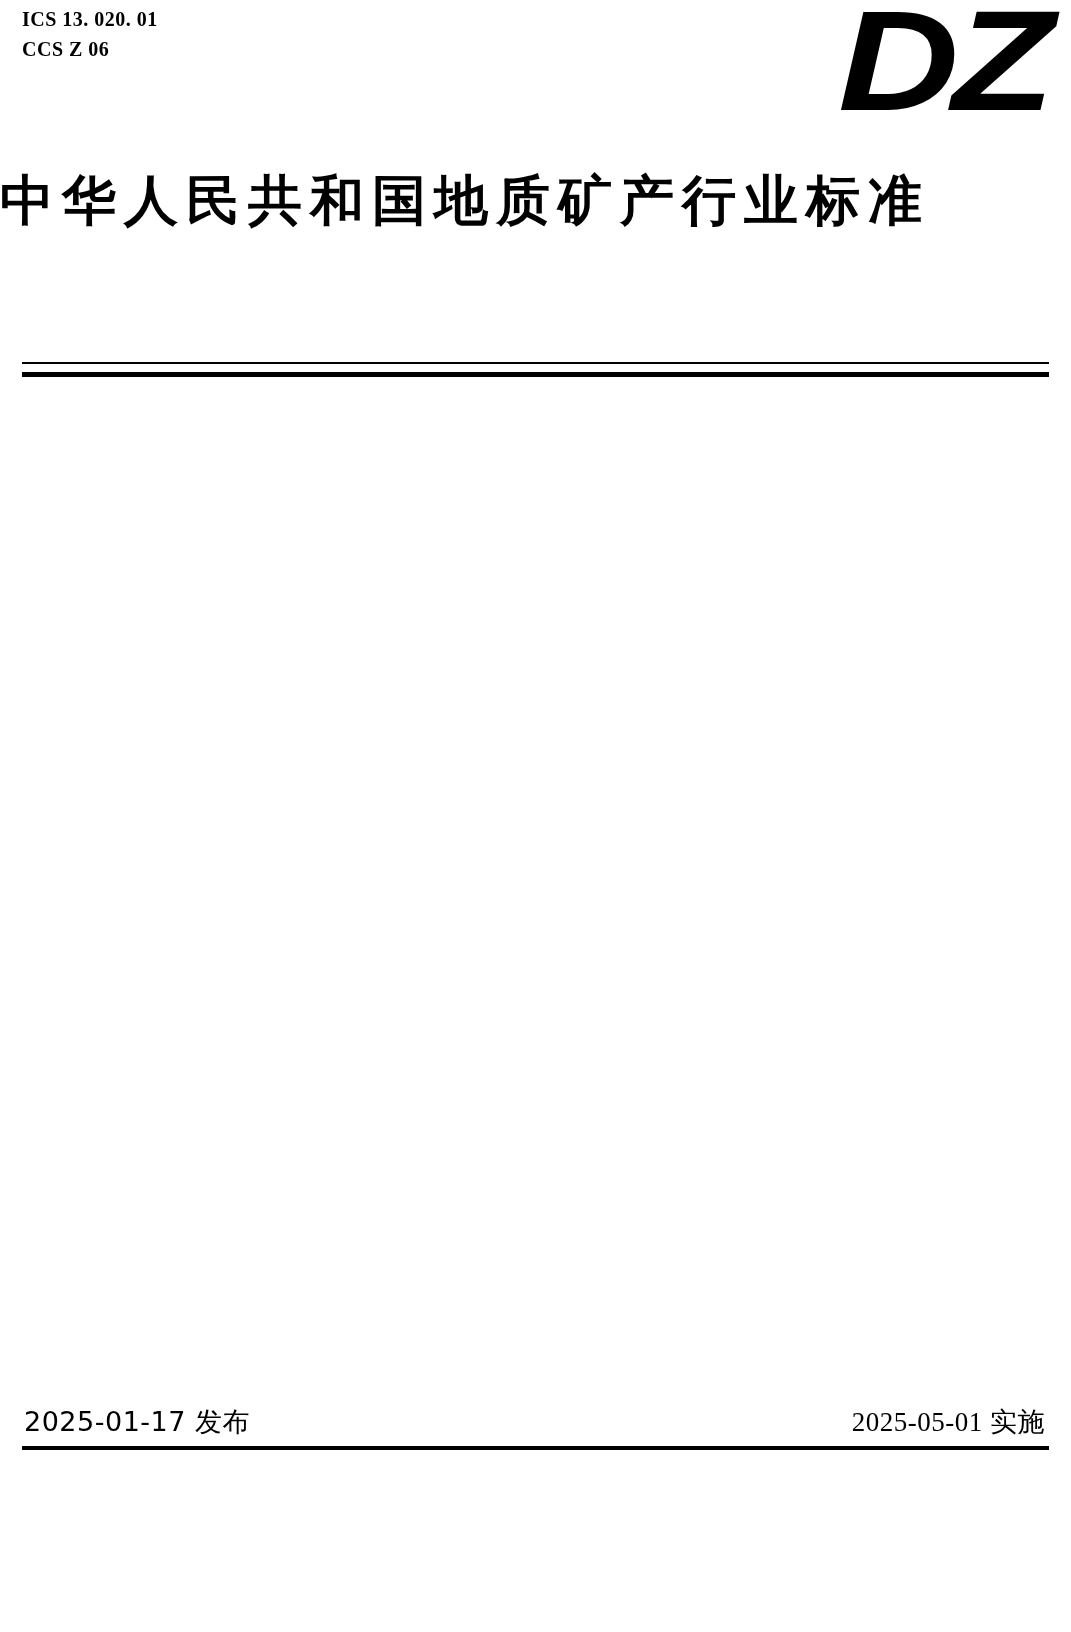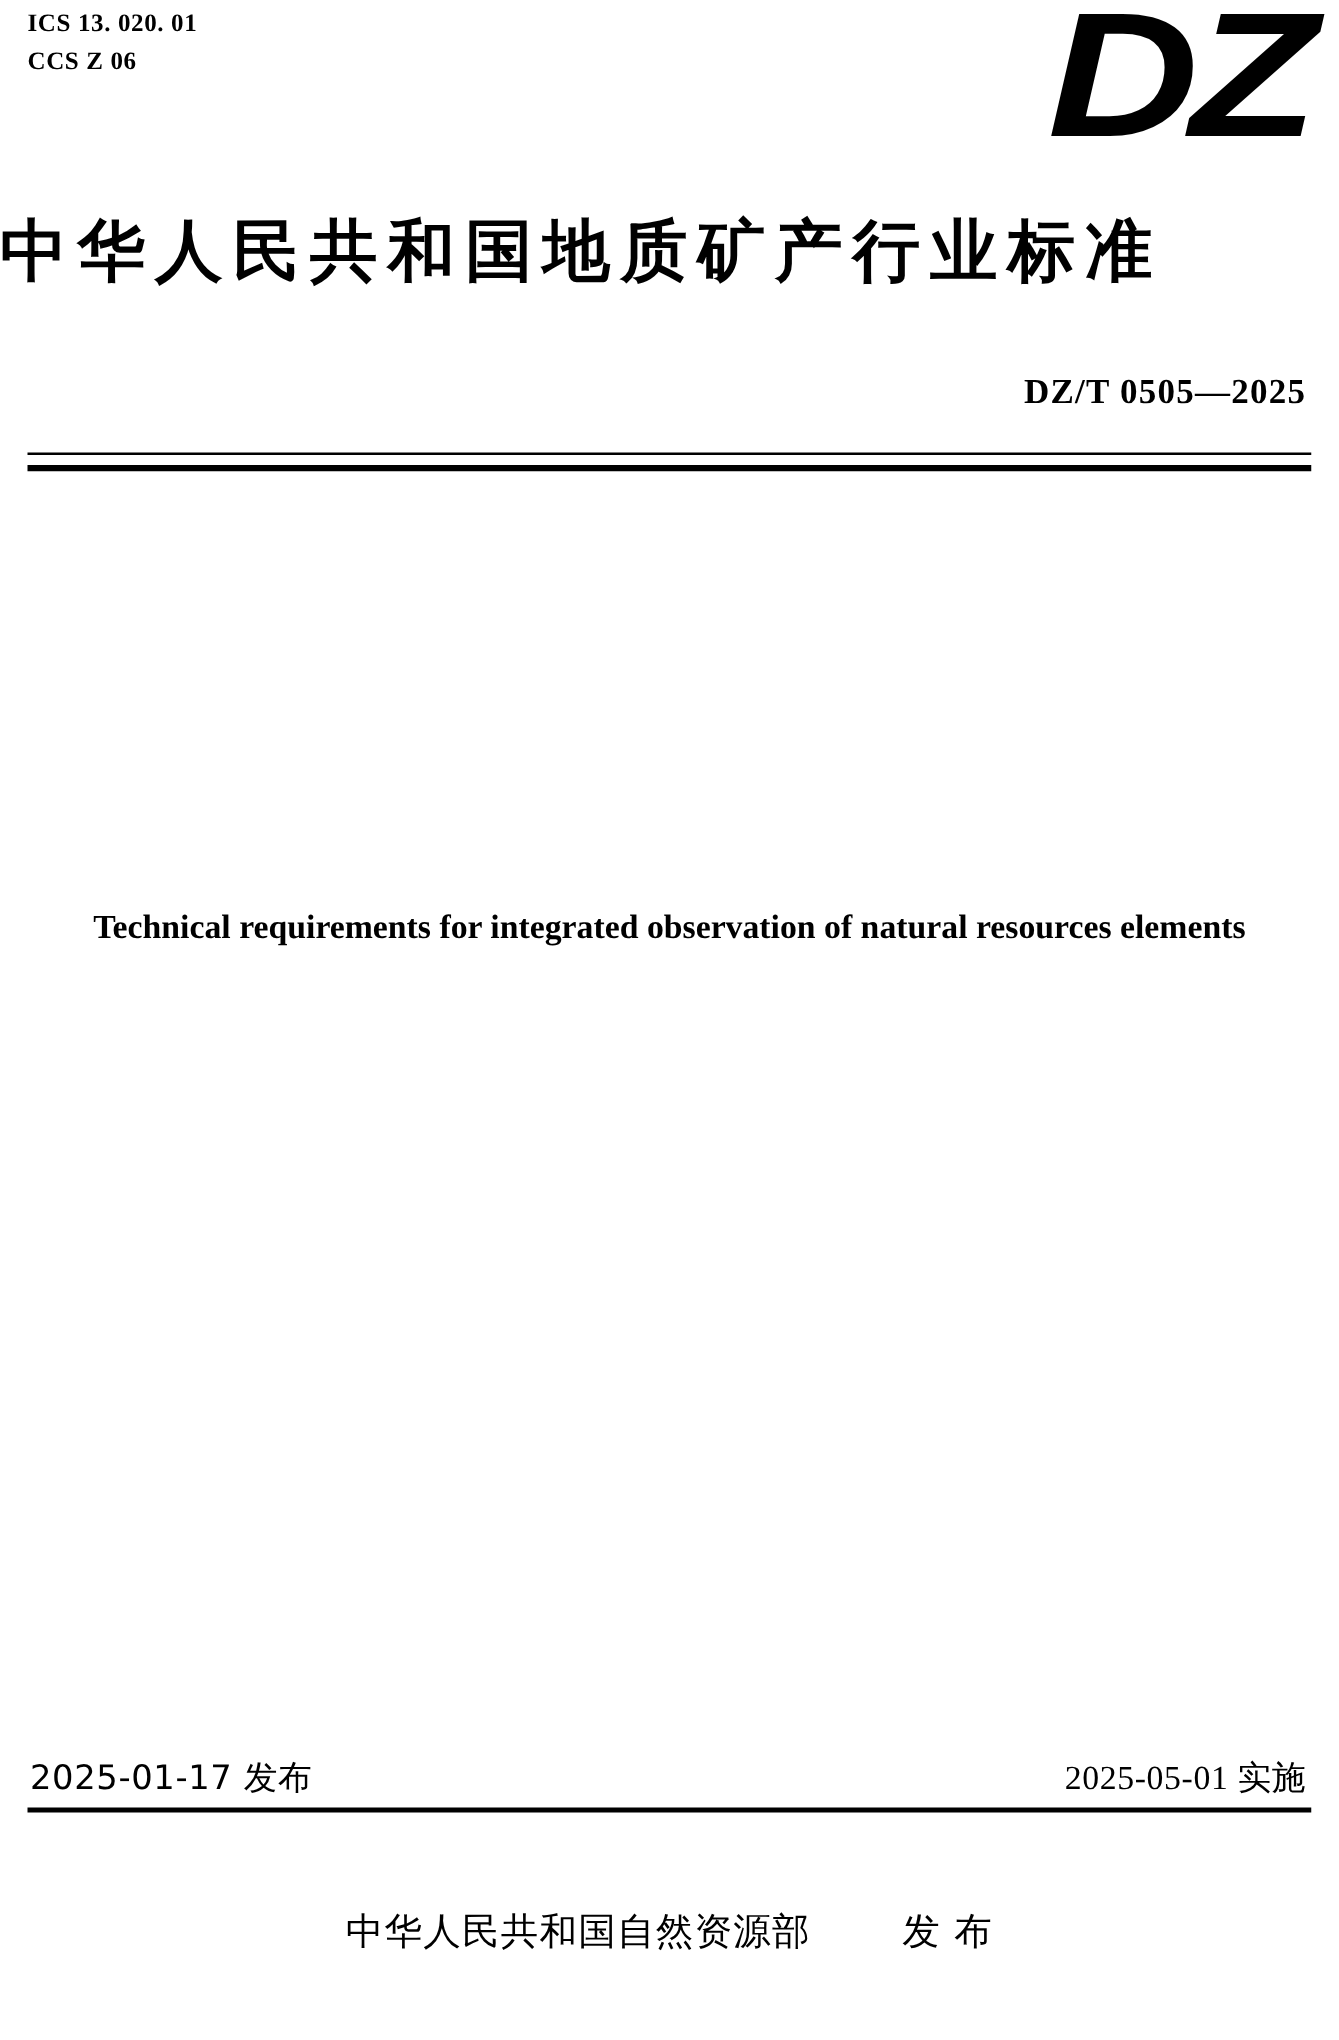--- a/index.html
+++ b/index.html
@@ -181,31 +181,24 @@
 
   <div class="ics-block">
     <span class="ics-line">ICS 13. 020. 01</span>
     <span class="ics-line">CCS Z 06</span>
   </div>
 
   <div class="dz-logo">DZ</div>
 
   <div class="main-title">中华人民共和国地质矿产行业标准</div>
 
-  <div class="std-number">DZ/T  0505—2025</div>
 
   <div class="rule-thin"></div>
   <div class="rule-thick"></div>
 
-  <div class="doc-title-en">Technical requirements for integrated observation of natural resources elements</div>
 
   <div class="date-left">2025-01-17 发布</div>
   <div class="date-right">2025-05-01 实施</div>
 
   <div class="rule-footer"></div>
 
-  <div class="publisher">
-    <span>中华人民共和国自然资源部</span>
-    <span class="spacer"></span>
-    <span>发  布</span>
-  </div>
 
 </div>
 
 </body></html>

